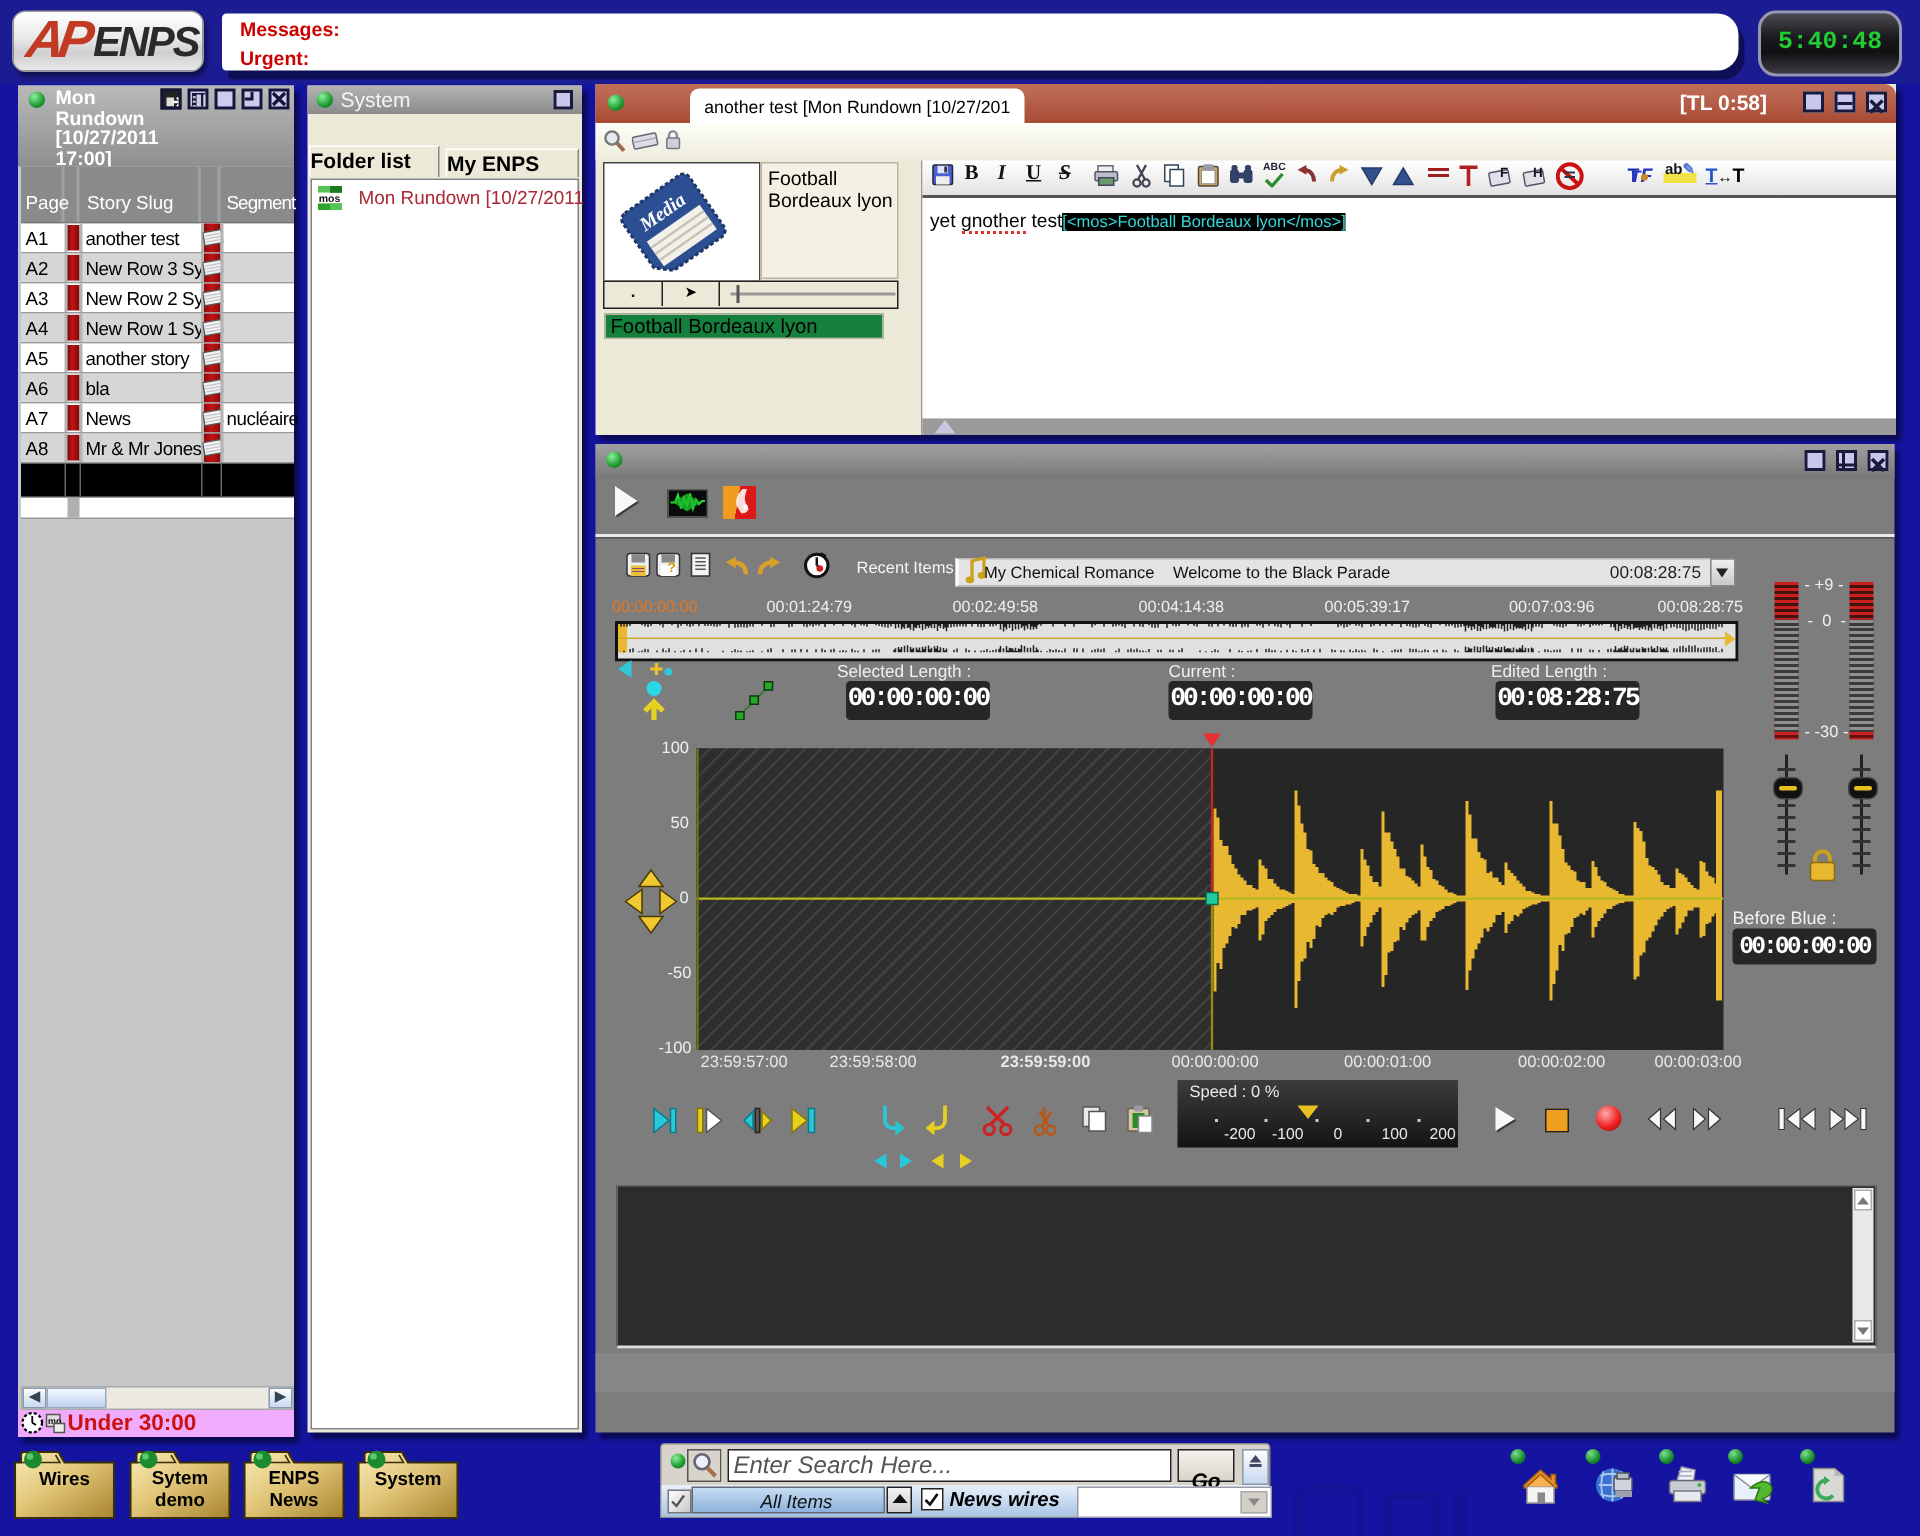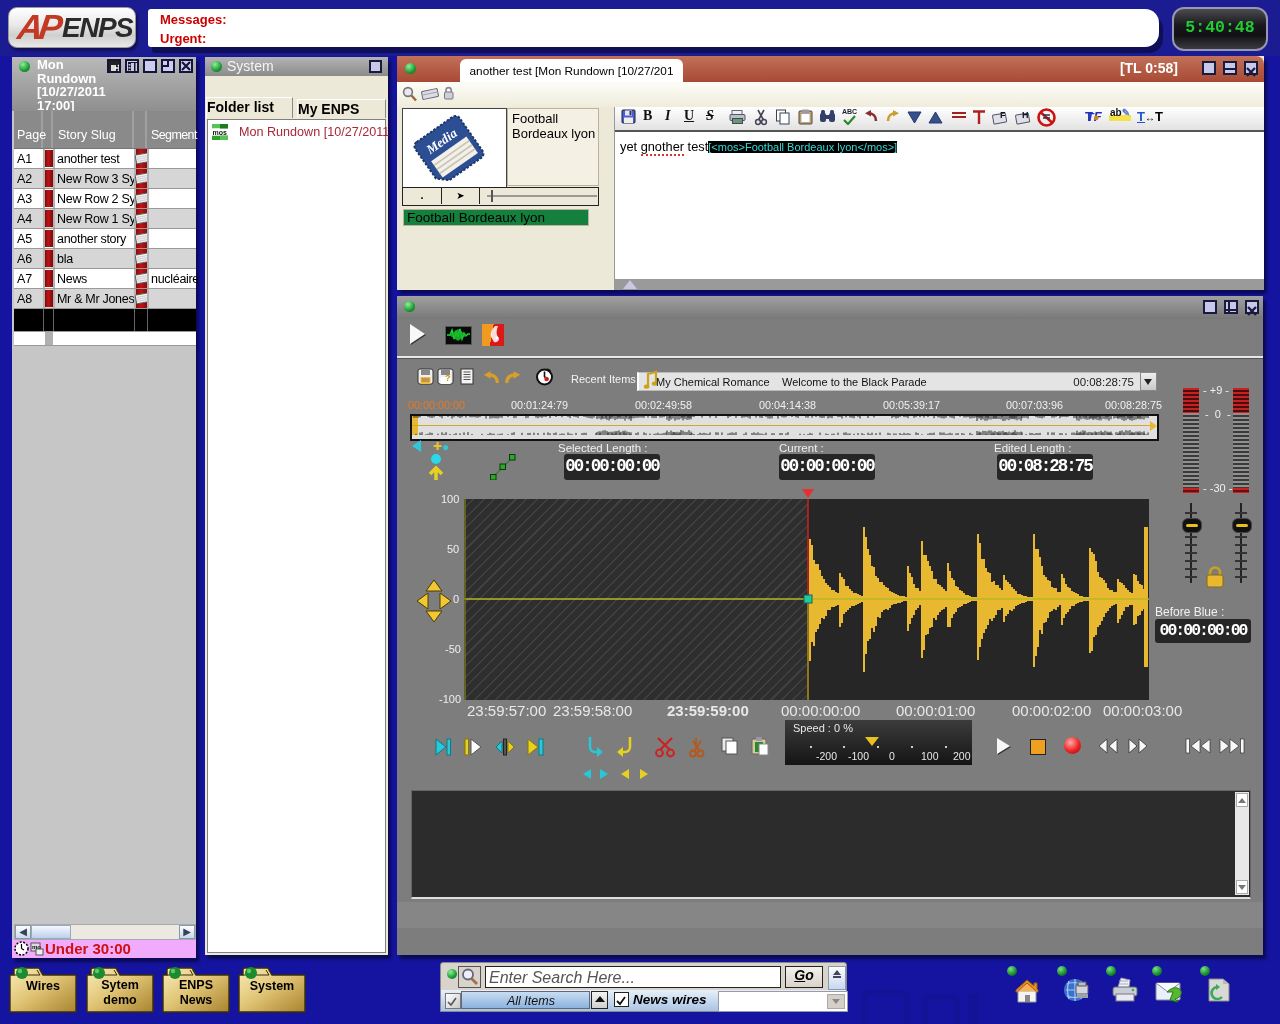--- a/index.html
+++ b/index.html
@@ -571,21 +571,21 @@
   </div>
   <div class="abs" style="left:405px;top:193px;width:0;height:0;border-left:6px solid transparent;border-right:6px solid transparent;border-top:9px solid #e83030;"></div>
 
   <svg class="abs" style="left:17px;top:281px;" width="40" height="48" viewBox="0 0 40 48">
       <path d="M20 3l8 11H12z" fill="#f2c832" stroke="#4a3a00"></path>
       <path d="M20 45l8-11H12z" fill="#f2c832" stroke="#4a3a00"></path>
       <path d="M3 24l11-8v16z" fill="#f2c832" stroke="#4a3a00"></path>
       <path d="M37 24l-11-8v16z" fill="#f2c832" stroke="#4a3a00"></path>
     </svg>
 
-  <div class="abs" style="left:0;top:406px;width:866px;height:13px;color:#e8e8e8;font-size:15px;">
+  <div class="abs" style="left:0;top:406px;width:866px;height:13px;color:#e8e8e8;font-size:11px;">
     <span class="abs" style="left:70px;">23:59:57:00</span>
     <span class="abs" style="left:156px;">23:59:58:00</span>
     <span class="abs" style="left:270px;font-weight:bold;">23:59:59:00</span>
     <span class="abs" style="left:384px;">00:00:00:00</span>
     <span class="abs" style="left:499px;">00:00:01:00</span>
     <span class="abs" style="left:615px;">00:00:02:00</span>
     <span class="abs" style="left:706px;">00:00:03:00</span>
   </div>
 
   <div class="abs" style="left:0;top:438px;width:866px;height:50px;">
@@ -719,21 +719,21 @@
 
 <div id="search" class="abs">
   <div class="abs" style="left:0;top:27px;width:405px;height:21px;background:linear-gradient(180deg,#e8f0fa,#a8c4e4);"></div>
   <div class="greenball abs" style="left:6px;top:6px;width:10px;height:10px;"></div>
   <svg class="abs" style="left:17px;top:3px;" width="23" height="22" viewBox="0 0 23 22">
       <rect x="0.5" y="0.5" width="22" height="21" fill="#d8d4cc" stroke="#555"></rect>
       <circle cx="10" cy="8.5" r="5" fill="#eef" stroke="#667" stroke-width="1.8"></circle>
       <path d="M13.5 12.5L19 18" stroke="#a4704c" stroke-width="2.8"></path>
     </svg>
   <div class="abs" style="left:44px;top:3px;width:296px;height:22px;background:#fff;border:1.5px solid #222;box-sizing:border-box;color:#555;font-size:16px;padding:2px 0 0 3px;">Enter Search Here...</div>
-  <div class="abs" style="left:344px;top:3px;width:38px;height:22px;background:linear-gradient(180deg,#f4f2ec,#d8d4c8);border:1.5px solid #222;box-sizing:border-box;text-align:center;font-size:14px;font-weight:bold;padding-top:0;"><u>G</u>o</div>
+  <div class="abs" style="left:344px;top:3px;width:38px;height:22px;background:linear-gradient(180deg,#f4f2ec,#d8d4c8);border:1.5px solid #222;box-sizing:border-box;text-align:center;font-size:14px;font-weight:bold;padding-top:12px;"><u>G</u>o</div>
   <div class="abs" style="left:387px;top:3px;width:16px;height:22px;background:linear-gradient(180deg,#fdfdfd,#c8d8f0);border:1px solid #89a;text-align:center;">
     <div style="margin:3px auto 1px;width:0;height:0;border-left:4px solid transparent;border-right:4px solid transparent;border-bottom:5px solid #446;"></div>
     <div style="margin:0 auto;width:8px;height:2px;background:#446;"></div>
   </div>
   <div class="abs" style="left:4px;top:30px;width:14px;height:14px;background:linear-gradient(135deg,#fff,#c8c8c8);border:1px solid #777;"><svg width="12" height="12" viewBox="0 0 12 12">
         <path d="M2 6l3 3 5-7" stroke="#555" stroke-width="1.6" fill="none"></path>
       </svg></div>
   <div class="abs" style="left:20px;top:28px;width:129px;height:18px;background:linear-gradient(180deg,#c8ddf2,#8cb2dd);border:1px solid #667;font-size:12.5px;color:#111;padding:2px 0 0 45px;box-sizing:border-box;">All Items</div>
   <div class="abs" style="left:150px;top:28px;width:17px;height:18px;background:linear-gradient(180deg,#f2f2f2,#cfcfcf);border:1.5px solid #222;box-sizing:border-box;">
       <div style="margin:4px auto 0;width:0;height:0;border-left:5px solid transparent;border-right:5px solid transparent;border-bottom:6px solid #111;"></div>

